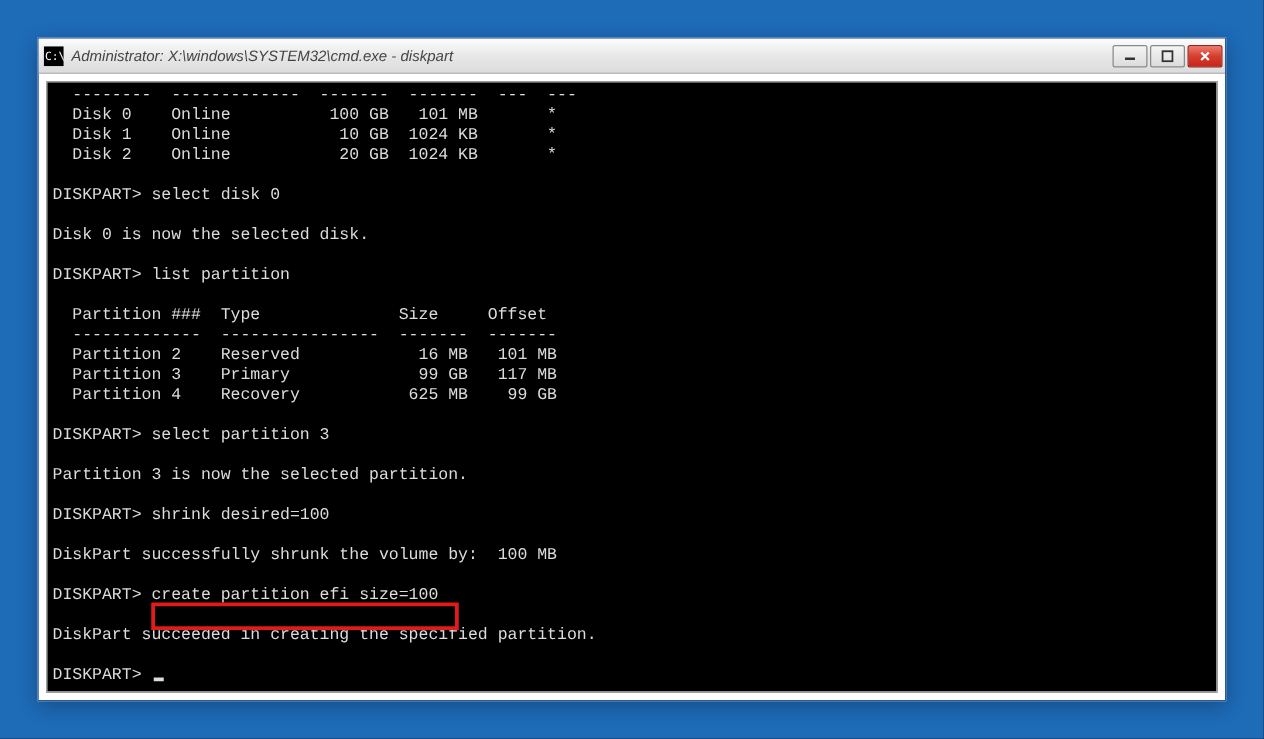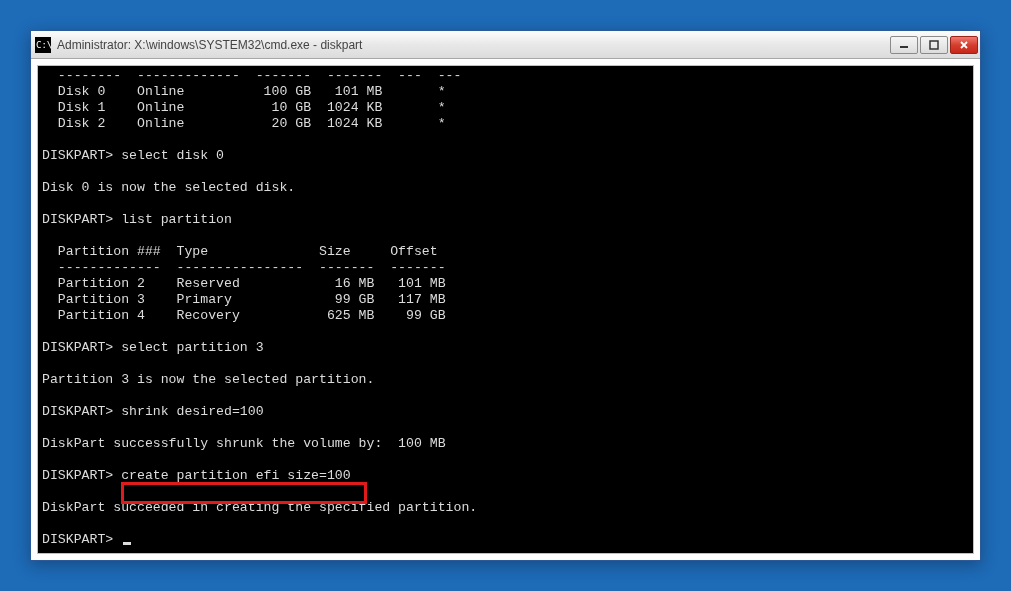--- a/index.html
+++ b/index.html
@@ -31,20 +31,21 @@
     font-size: 12px;
     color: #333;
   }
   .titlebar .icon-box {
     width: 16px; height: 16px;
     display: flex; align-items: center; justify-content: center;
     margin-right: 6px;
   }
   .titlebar .title-text {
     flex: 1;
+    font-style: italic;
     color: #444;
     font-size: 12px;
     white-space: nowrap;
     overflow: hidden;
   }
   .win-controls { display: flex; gap: 0; }
   .win-btn {
     width: 28px; height: 18px;
     border: 1px solid #8a8a8a;
     background: linear-gradient(to bottom, #f5f5f5, #dcdcdc);

